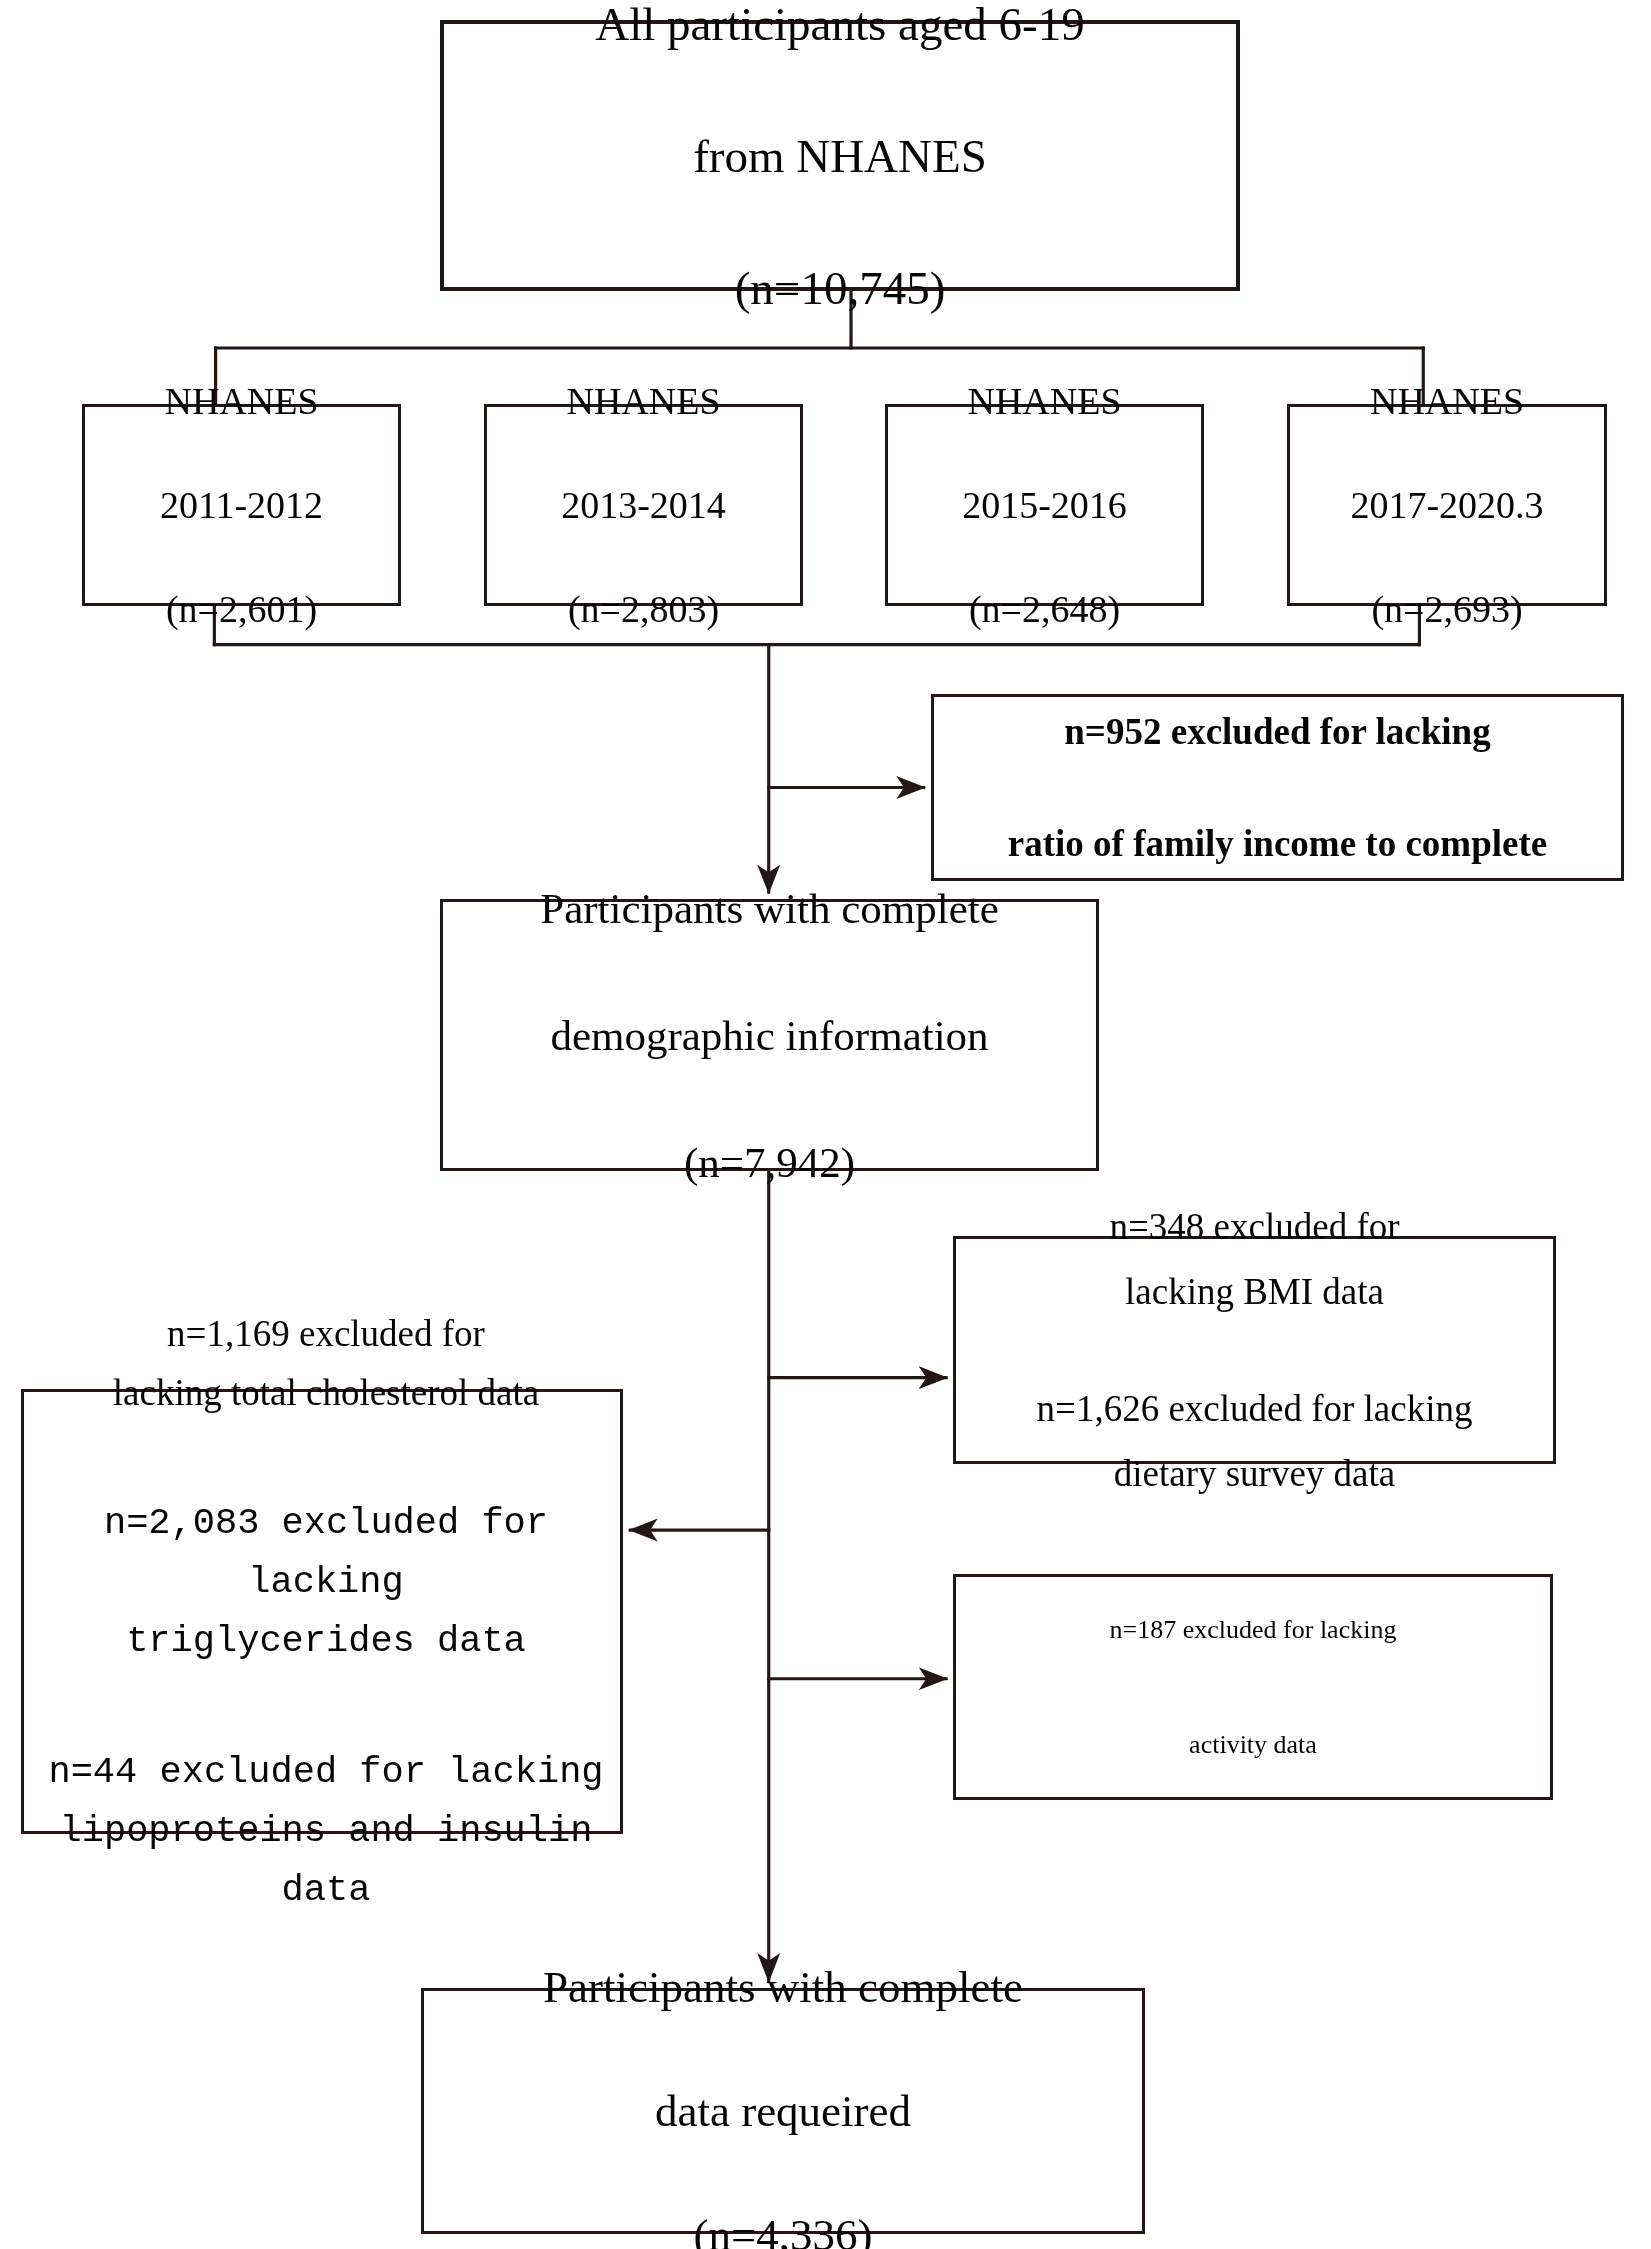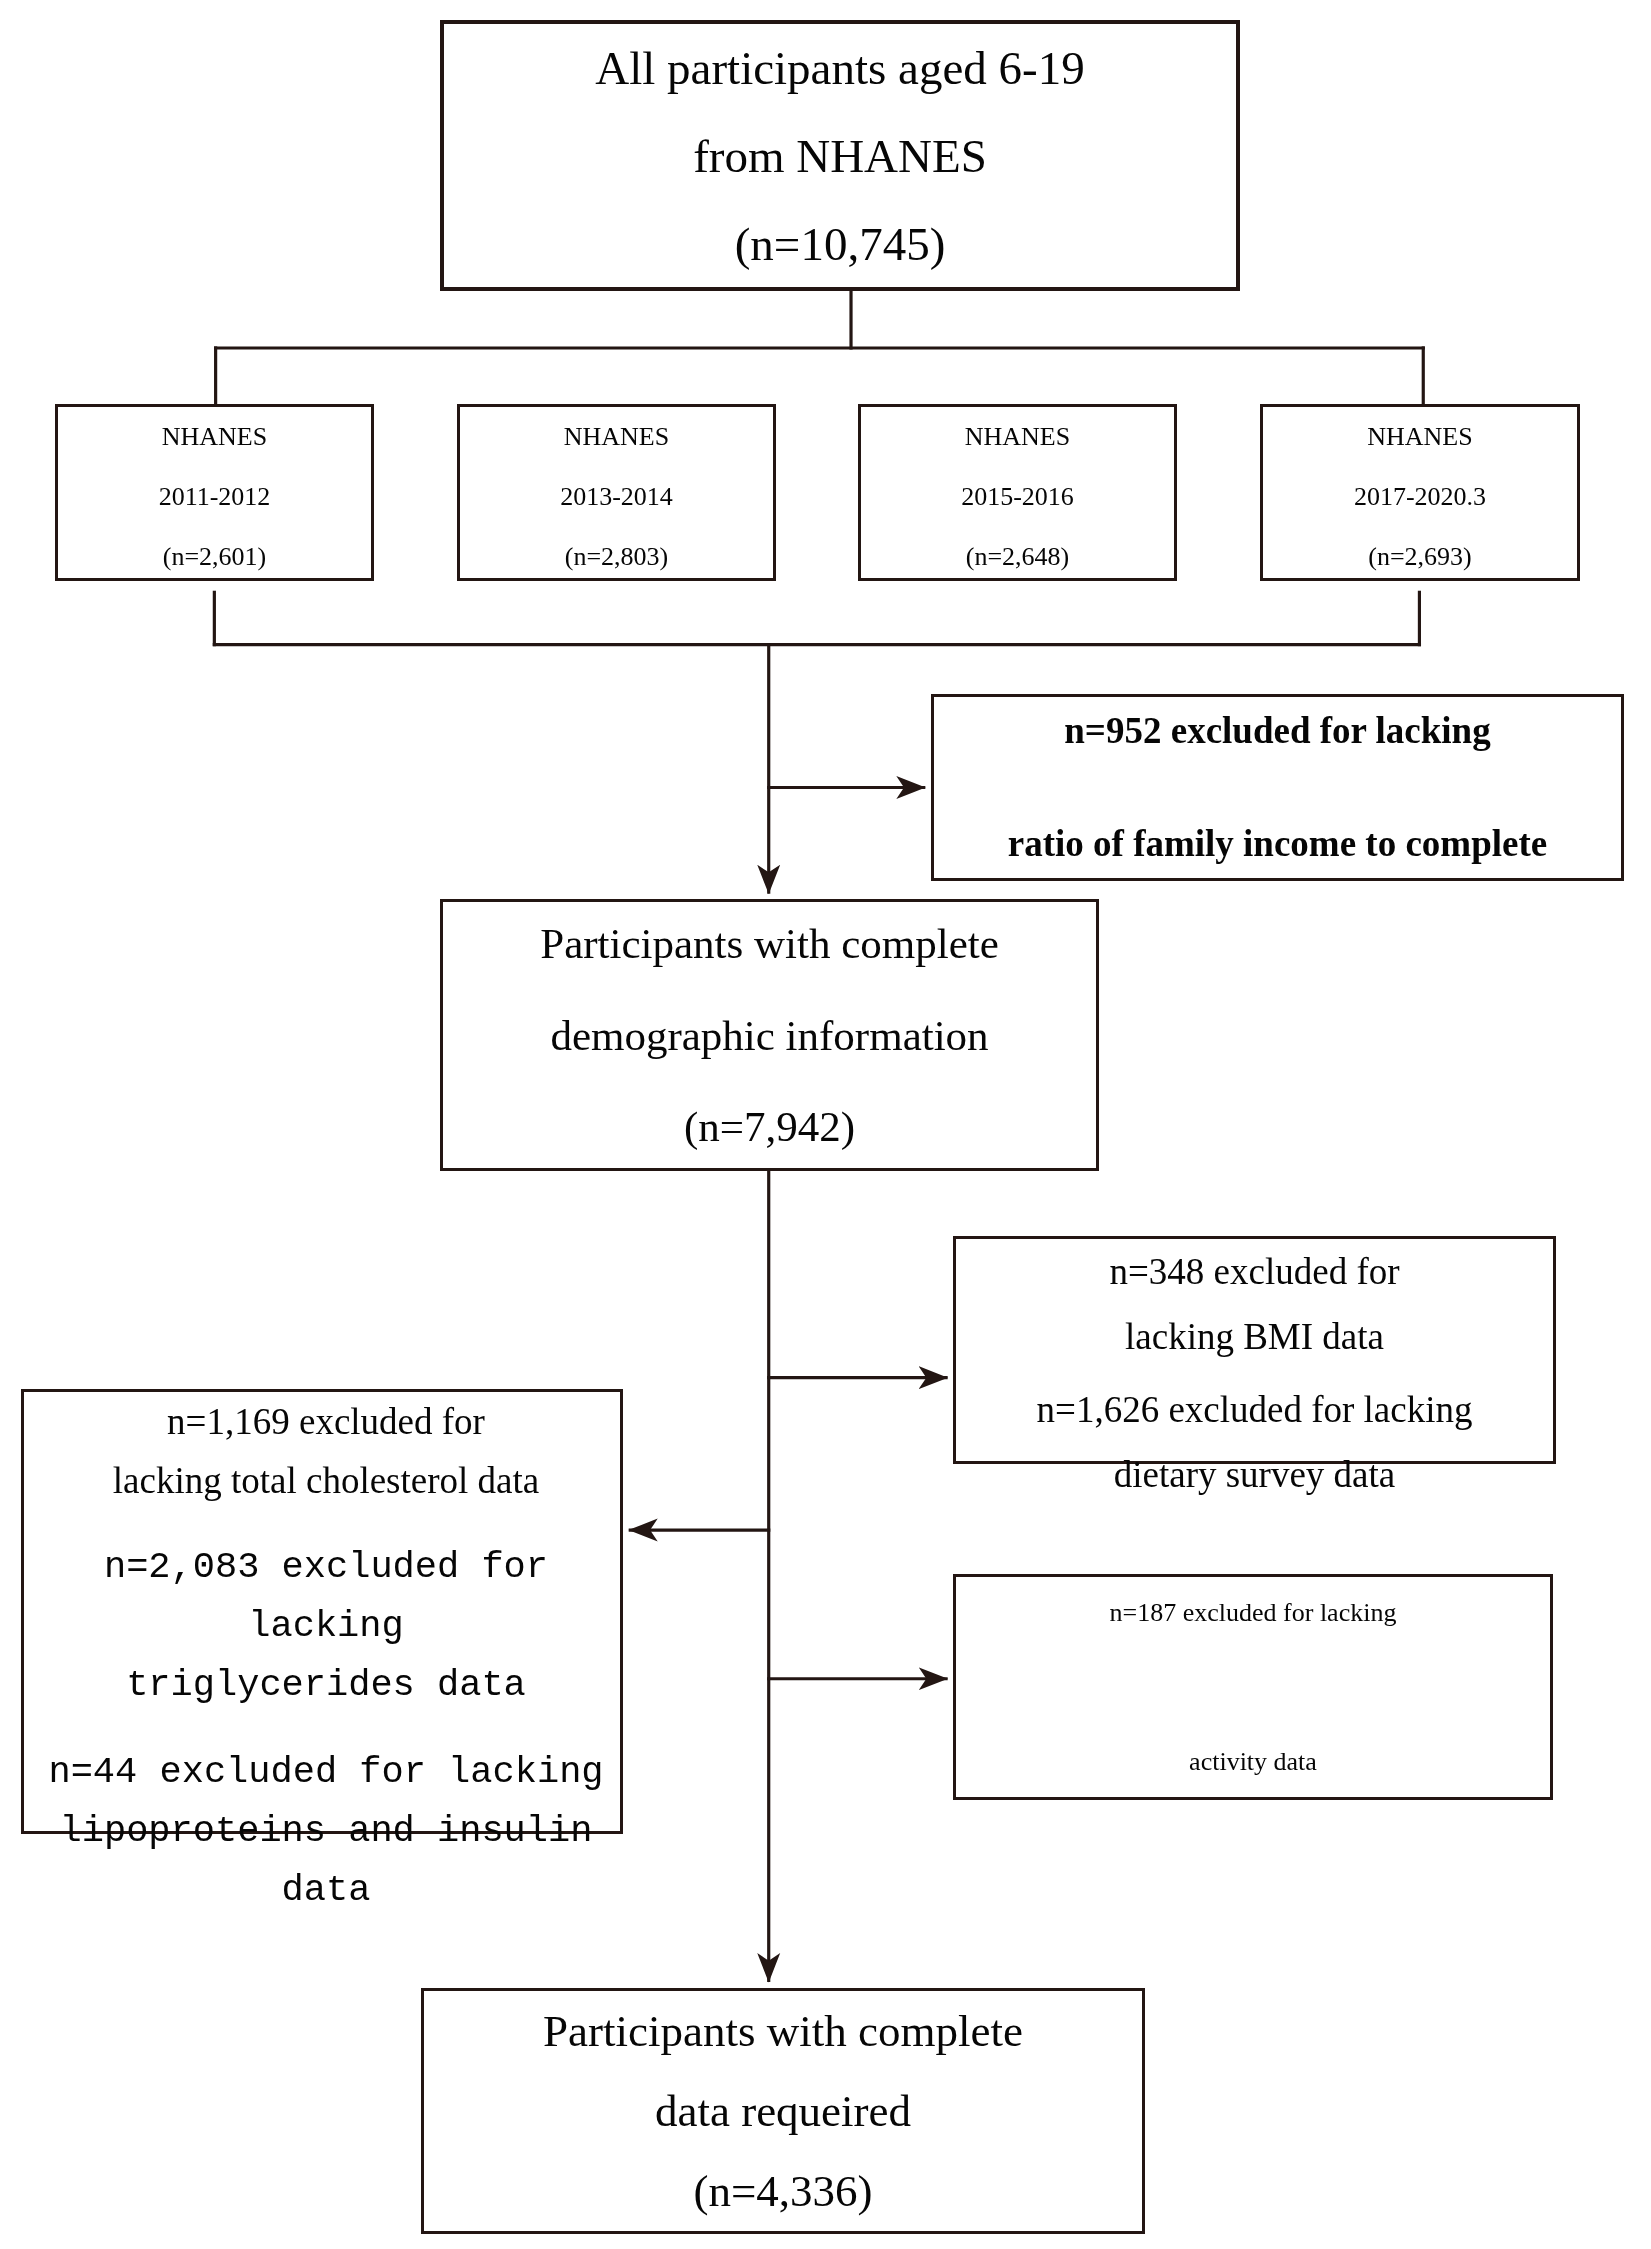--- a/index.html
+++ b/index.html
@@ -10,27 +10,27 @@
   }
   html,body{margin:0;padding:0;background:var(--page-bg,#fff);}
   body{width:1651px;height:2250px;position:relative;overflow:hidden;
        font-family:"Liberation Serif","DejaVu Serif",serif;color:var(--text-color,#060606);}
   .canvas{position:absolute;left:0;top:0;width:1651px;height:2250px;}
   svg.connectors{position:absolute;left:0;top:0;z-index:0;}
   .connector{stroke:var(--line-color,#231613);stroke-width:5;stroke-linecap:square;fill:none;}
   .arrowhead{fill:var(--line-color,#231613);}
   .fbox{position:absolute;z-index:1;background:var(--box-bg,#fff);
         border:3.8px solid var(--line-color,#231613);box-sizing:border-box;
-        display:flex;flex-direction:column;justify-content:space-between;align-items:center;
-        text-align:center;}
+        display:flex;flex-direction:column;justify-content:center;align-items:center;
+        text-align:center;gap:44px;}
   .fbox .ln{width:100%;}
   
   .top-box{left:440px;top:20px;width:800px;height:271px;border-width:4.5px;
            font-size:47px;line-height:88px;}
-  .cohort{top:404px;width:319px;height:177px;font-size:26px;line-height:60px;}
+  .cohort{top:404px;width:319px;height:202px;font-size:38px;line-height:60px;margin-left:27px;}
   .cohort-1{left:55px;}
   .cohort-2{left:457px;}
   .cohort-3{left:858px;}
   .cohort-4{left:1260px;width:320px;}
   .income-box{left:931px;top:694px;width:693px;height:187px;
               font-size:37px;line-height:68px;font-weight:bold;}
   .demo-box{left:440px;top:899px;width:659px;height:272px;
             font-size:43px;line-height:83px;}
   .bmi-box{left:953px;top:1236px;width:603px;height:228px;
            font-size:37px;line-height:65px;}

